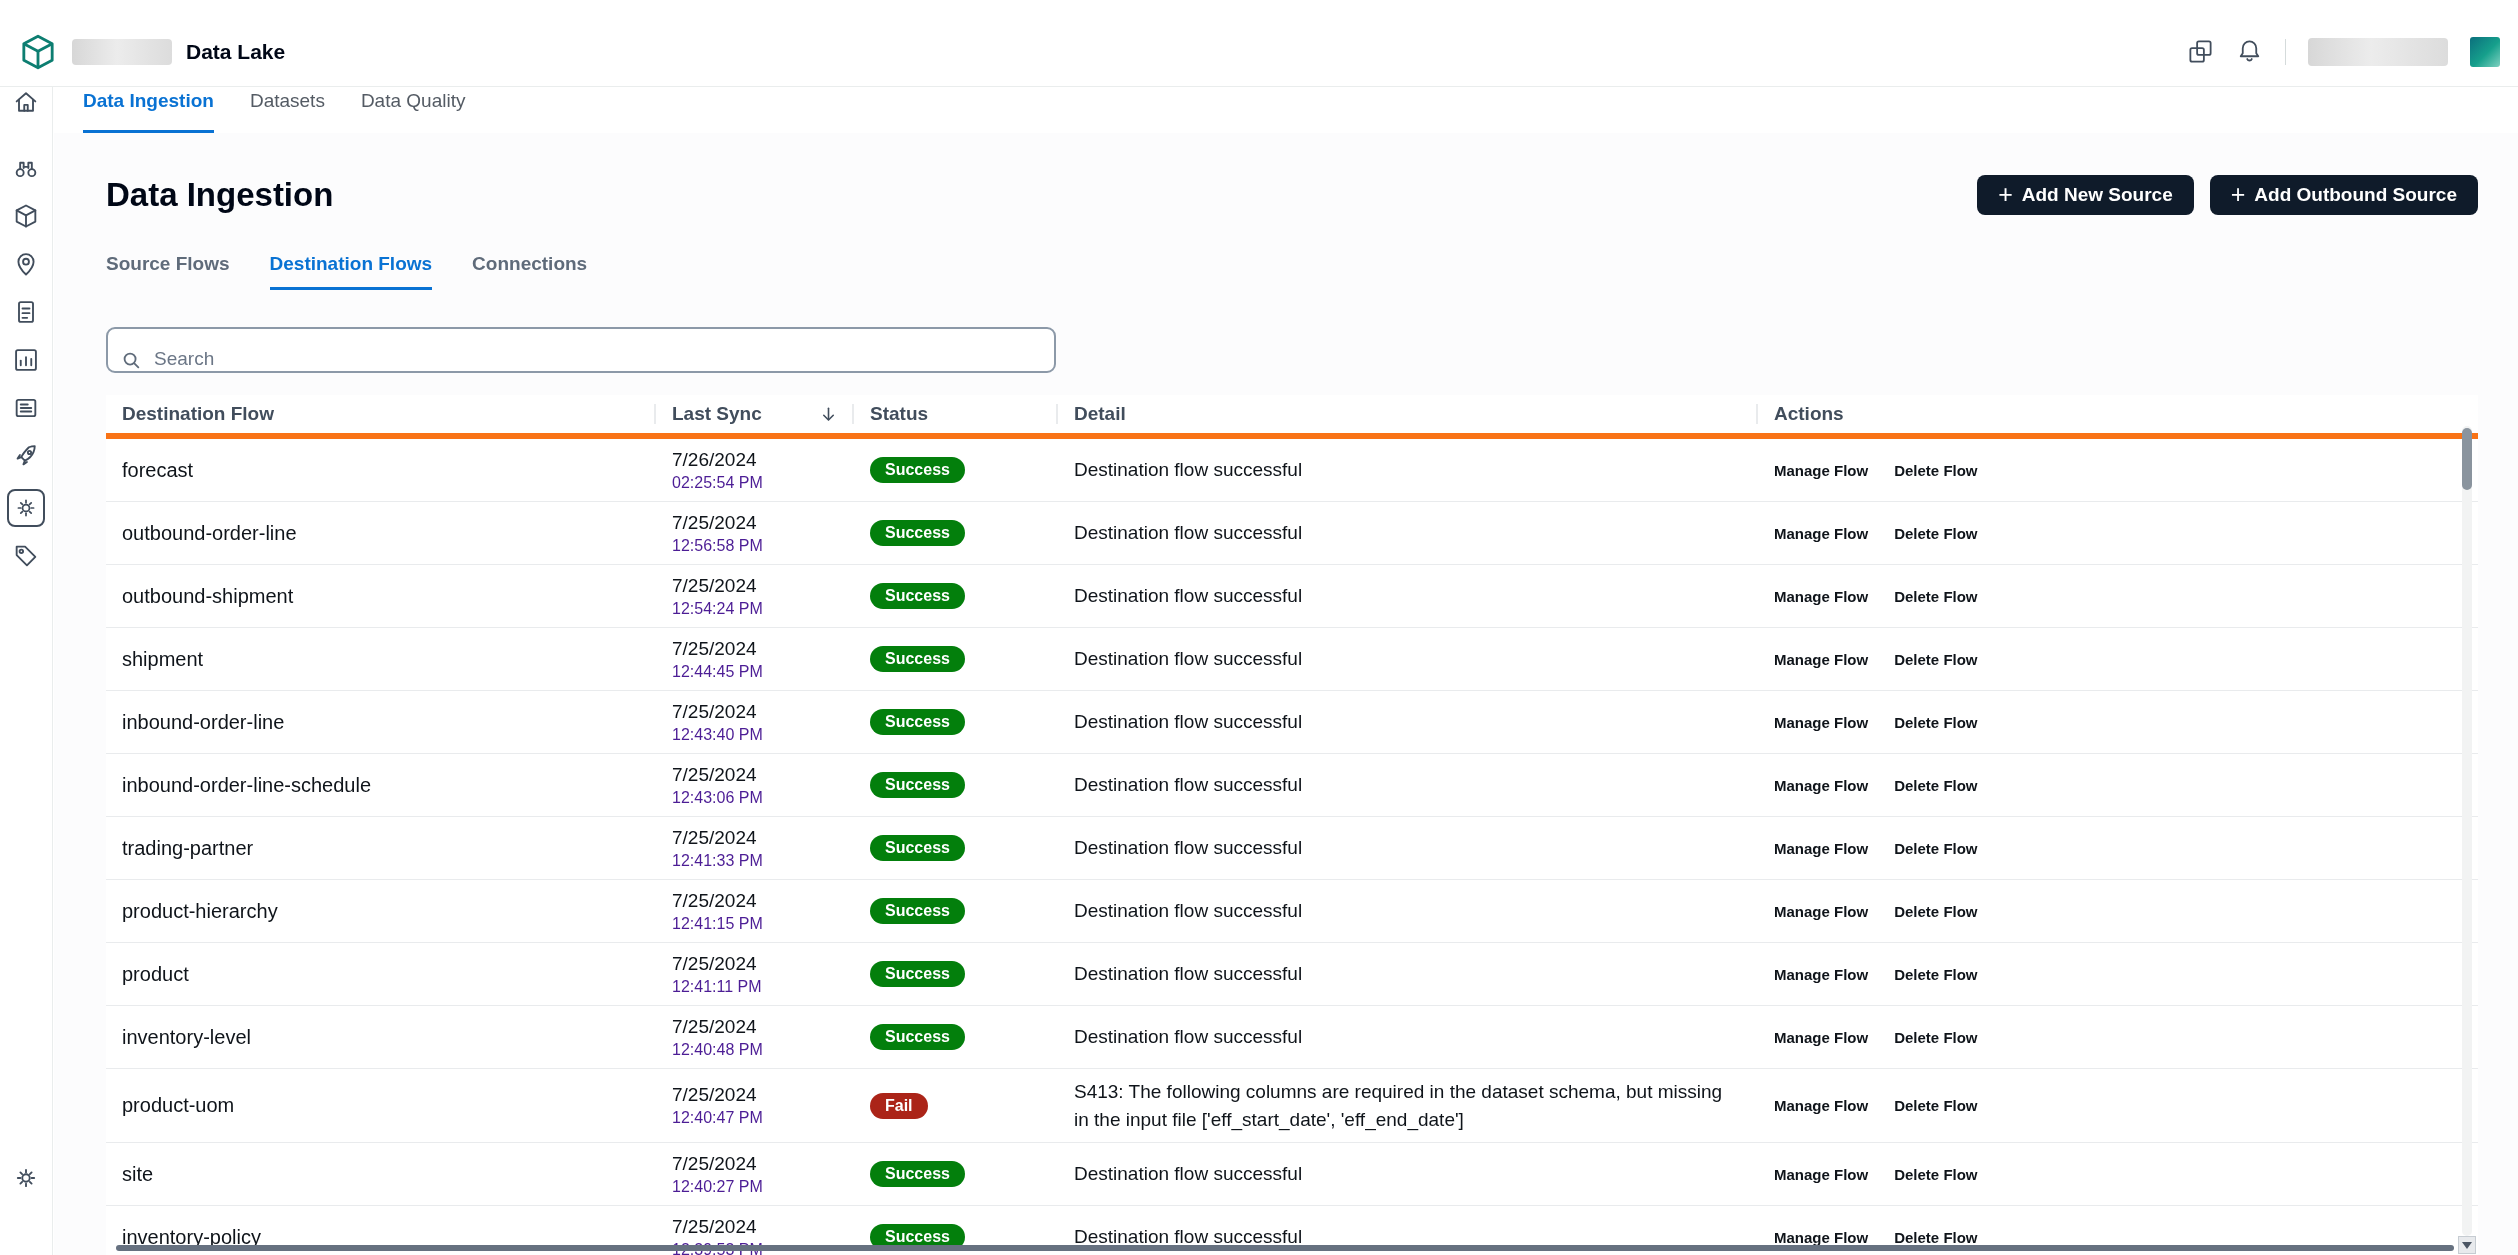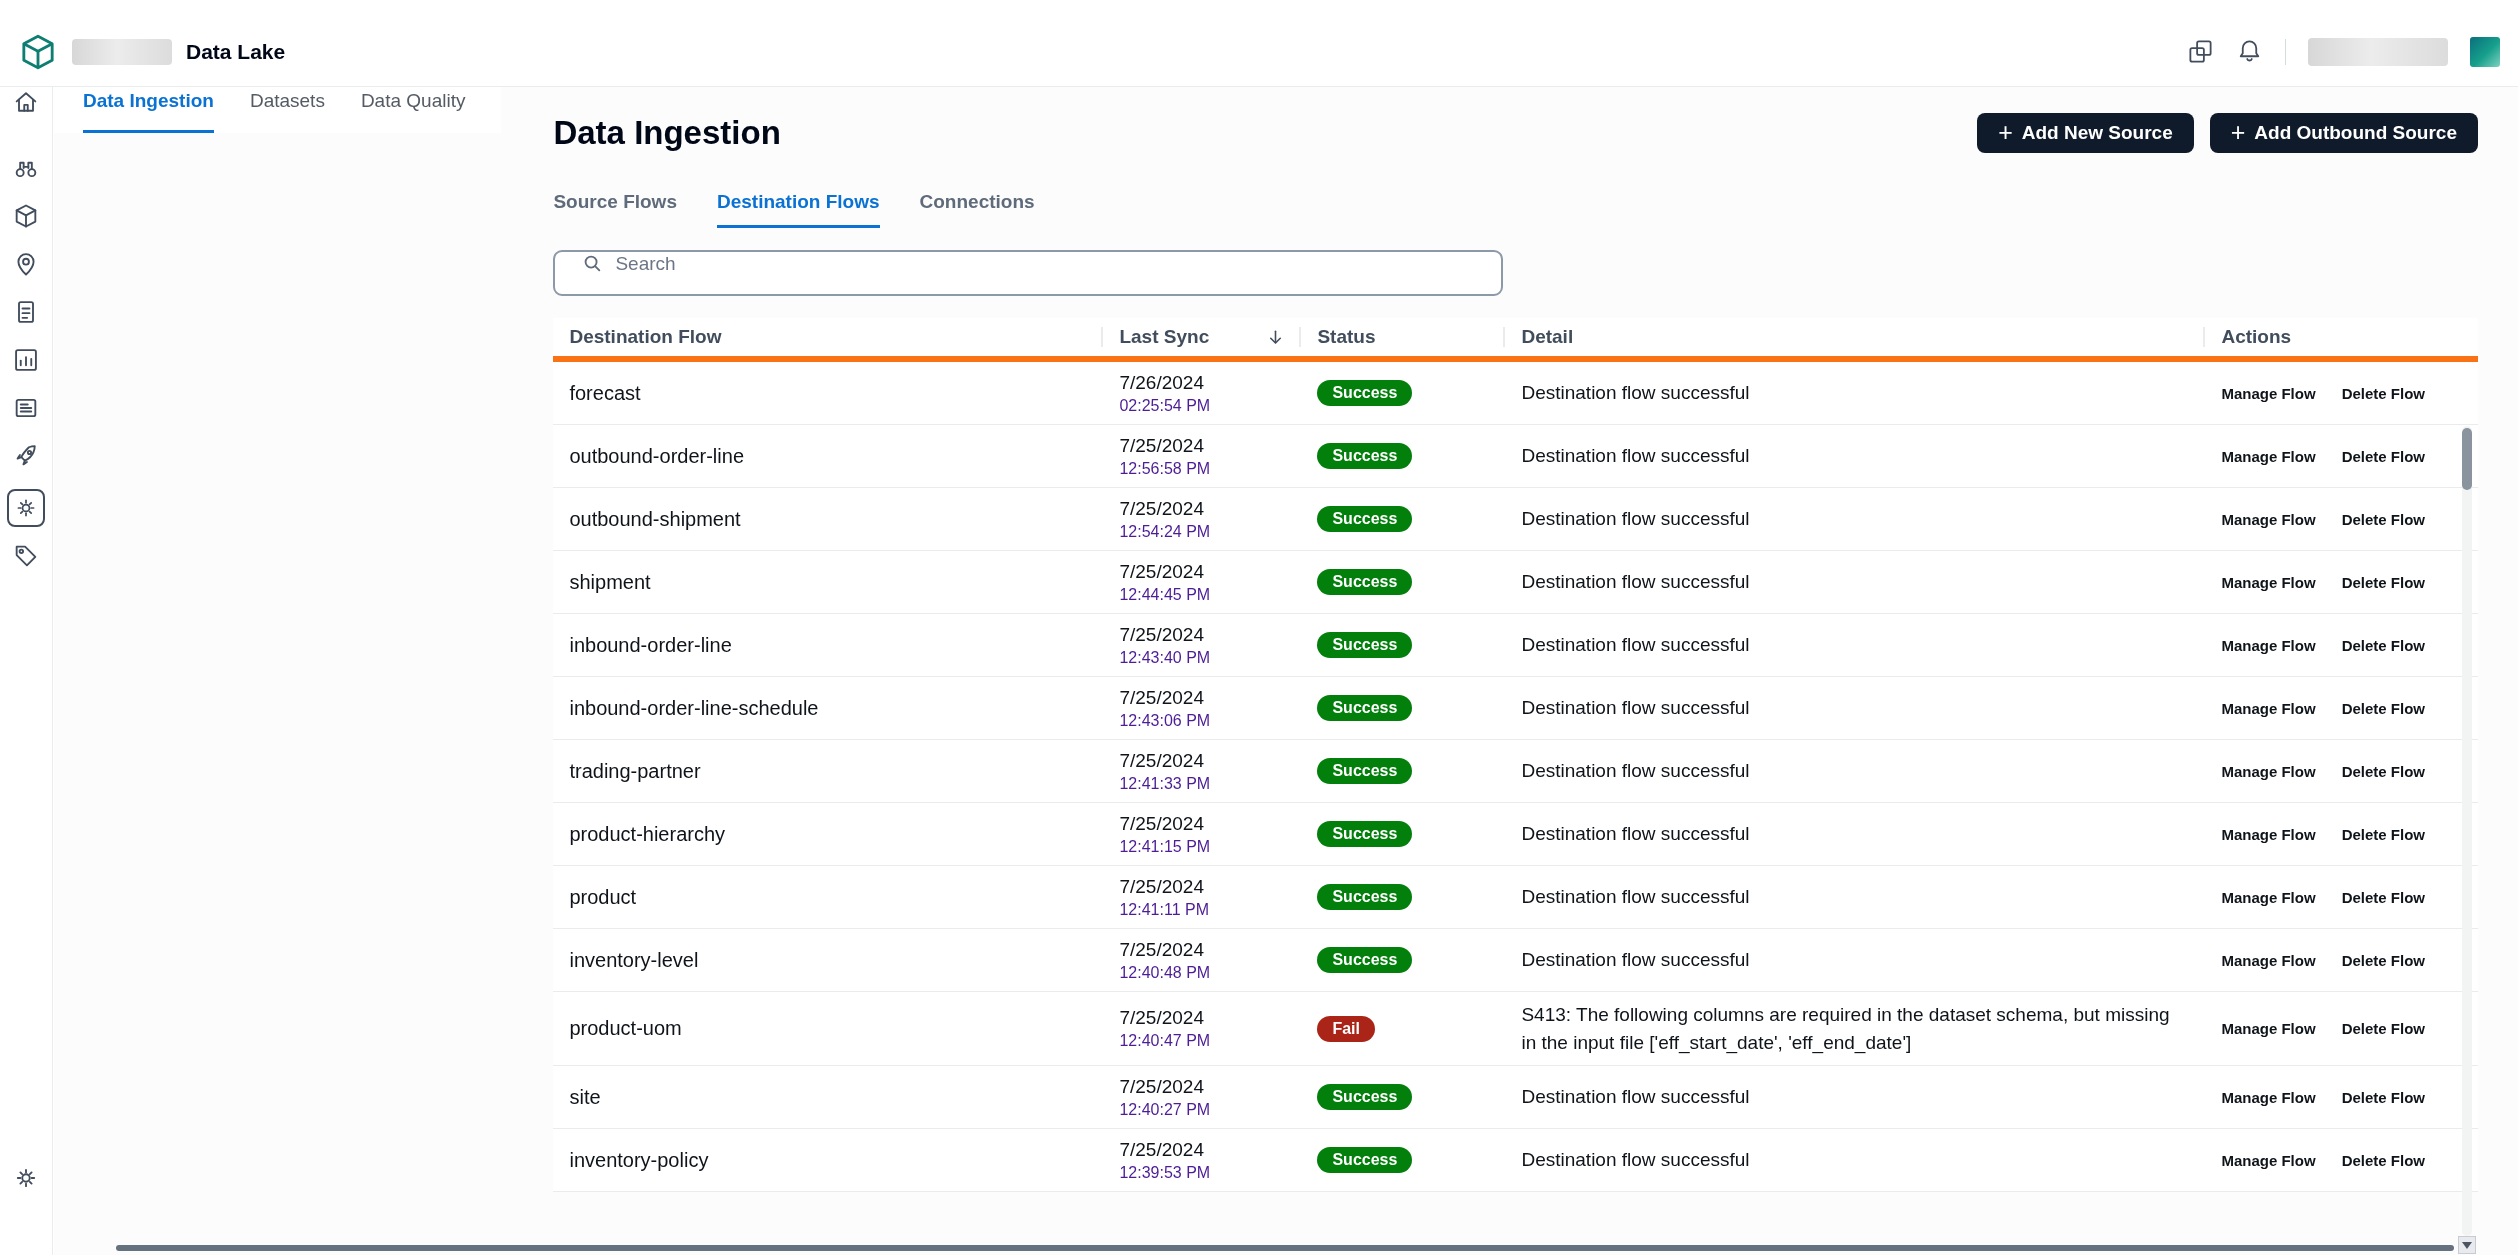--- a/index.html
+++ b/index.html
@@ -43,42 +43,42 @@
     border-right:1px solid #eaeded;display:flex;flex-direction:column;align-items:center;
     padding-top:16px;z-index:9;
   }
   .nav-item{width:30px;height:30px;margin-bottom:18px;cursor:pointer;display:flex;align-items:center;justify-content:center}
   .nav-item.first{margin-bottom:36px}
   .nav-sel{width:38px;height:38px;border:2px solid #414d5c;border-radius:8px;
     display:flex;align-items:center;justify-content:center;margin-bottom:14px;cursor:pointer}
   .nav-bottom{margin-top:auto;margin-bottom:62px}
 
   
-  .main{position:absolute;top:71px;left:54px;right:0;bottom:0;display:flex;flex-direction:row;background:#fcfcfd}
+  .main{position:absolute;top:71px;left:54px;right:0;bottom:0;display:flex;flex-direction:column;background:#fcfcfd}
   .tabbar{height:62px;display:flex;align-items:stretch;padding-left:29px;background:#fff}
   .tab{display:flex;align-items:center;margin-right:36px;font-size:19px;color:#545b64;
     border-bottom:3px solid transparent;cursor:pointer}
   .tab.active{color:var(--accent);font-weight:700;border-bottom-color:var(--accent)}
   .content{flex:1;padding:0 40px 0 52px;position:relative;overflow:hidden}
 
   .page-header{display:flex;align-items:center;justify-content:space-between;margin-top:42px}
   .page-title{font-size:33px;font-weight:700;margin:0;color:#000716}
   .btns{display:flex;gap:16px}
   .btn{background:var(--button);color:#fff;border:none;border-radius:8px;height:40px;
     padding:0 21px;font-size:19px;font-weight:700;display:flex;align-items:center;gap:9px;
     font-family:inherit;cursor:pointer}
   .btn .plus{font-size:25px;font-weight:400;line-height:1;margin-top:-2px}
 
   .subtabs{display:flex;gap:40px;margin-top:38px}
   .subtab{font-size:19px;font-weight:700;color:#5f6b7a;padding-bottom:12px;
     border-bottom:3px solid transparent;cursor:pointer}
   .subtab.active{color:var(--accent);border-bottom-color:var(--accent)}
 
-  .searchbox{margin-top:22px;width:950px;height:46px;border:2px solid #8c99a8;border-radius:9px;
-    background:#fff;display:flex;align-items:flex-start;padding:0 26px;gap:10px}
+  .searchbox{margin-top:37px;width:950px;height:46px;border:2px solid #8c99a8;border-radius:9px;
+    background:#fff;display:flex;align-items:flex-end;padding:0 12px;gap:10px}
   .searchbox svg{stroke:#5f6b7a;fill:none;stroke-width:2;stroke-linecap:round}
   .searchbox input{border:0;outline:0;flex:1;font-size:19px;font-family:inherit;color:#0f141a;background:transparent}
   .searchbox input::placeholder{color:#6b7686}
 
   
   .table{margin-top:22px;background:#fff}
   .thead,.trow{display:grid;grid-template-columns:550px 198px 204px 700px 1fr}
   .thead{height:44px;border-bottom:6px solid #f97316;align-items:center}
   .th{height:100%;padding:0 16px;font-size:19px;font-weight:700;color:#414d5c;
     display:flex;align-items:center;position:relative;gap:8px}

